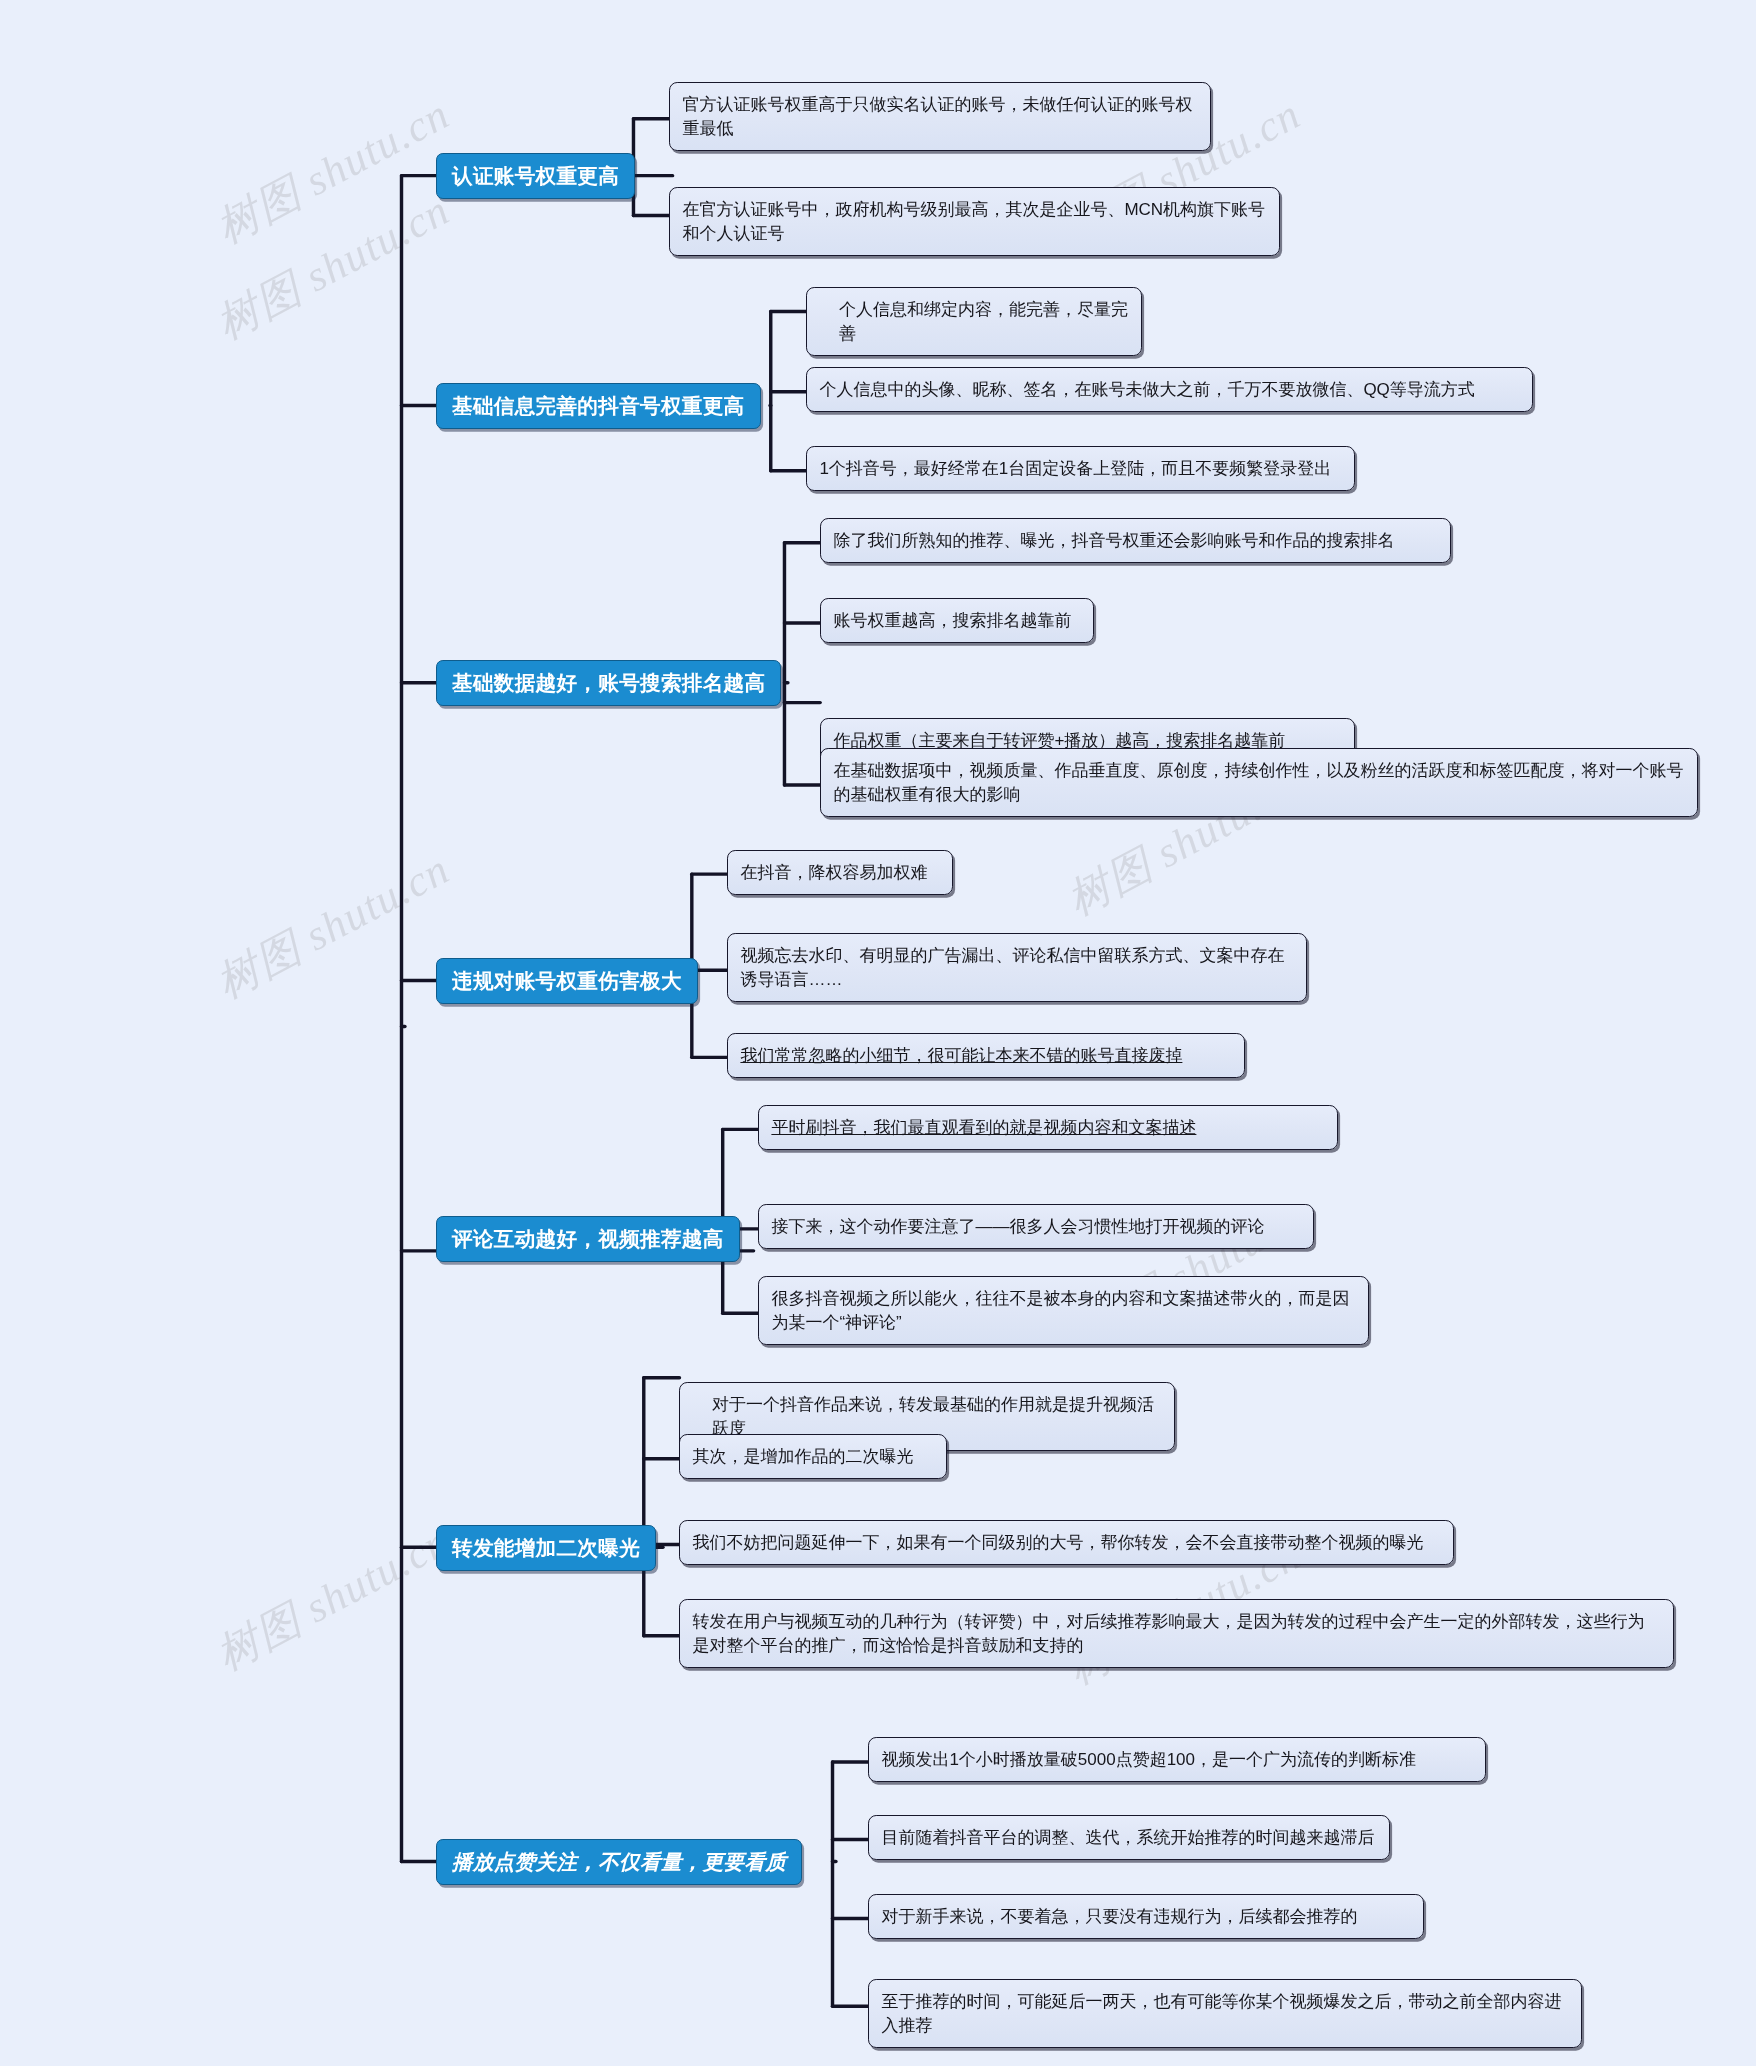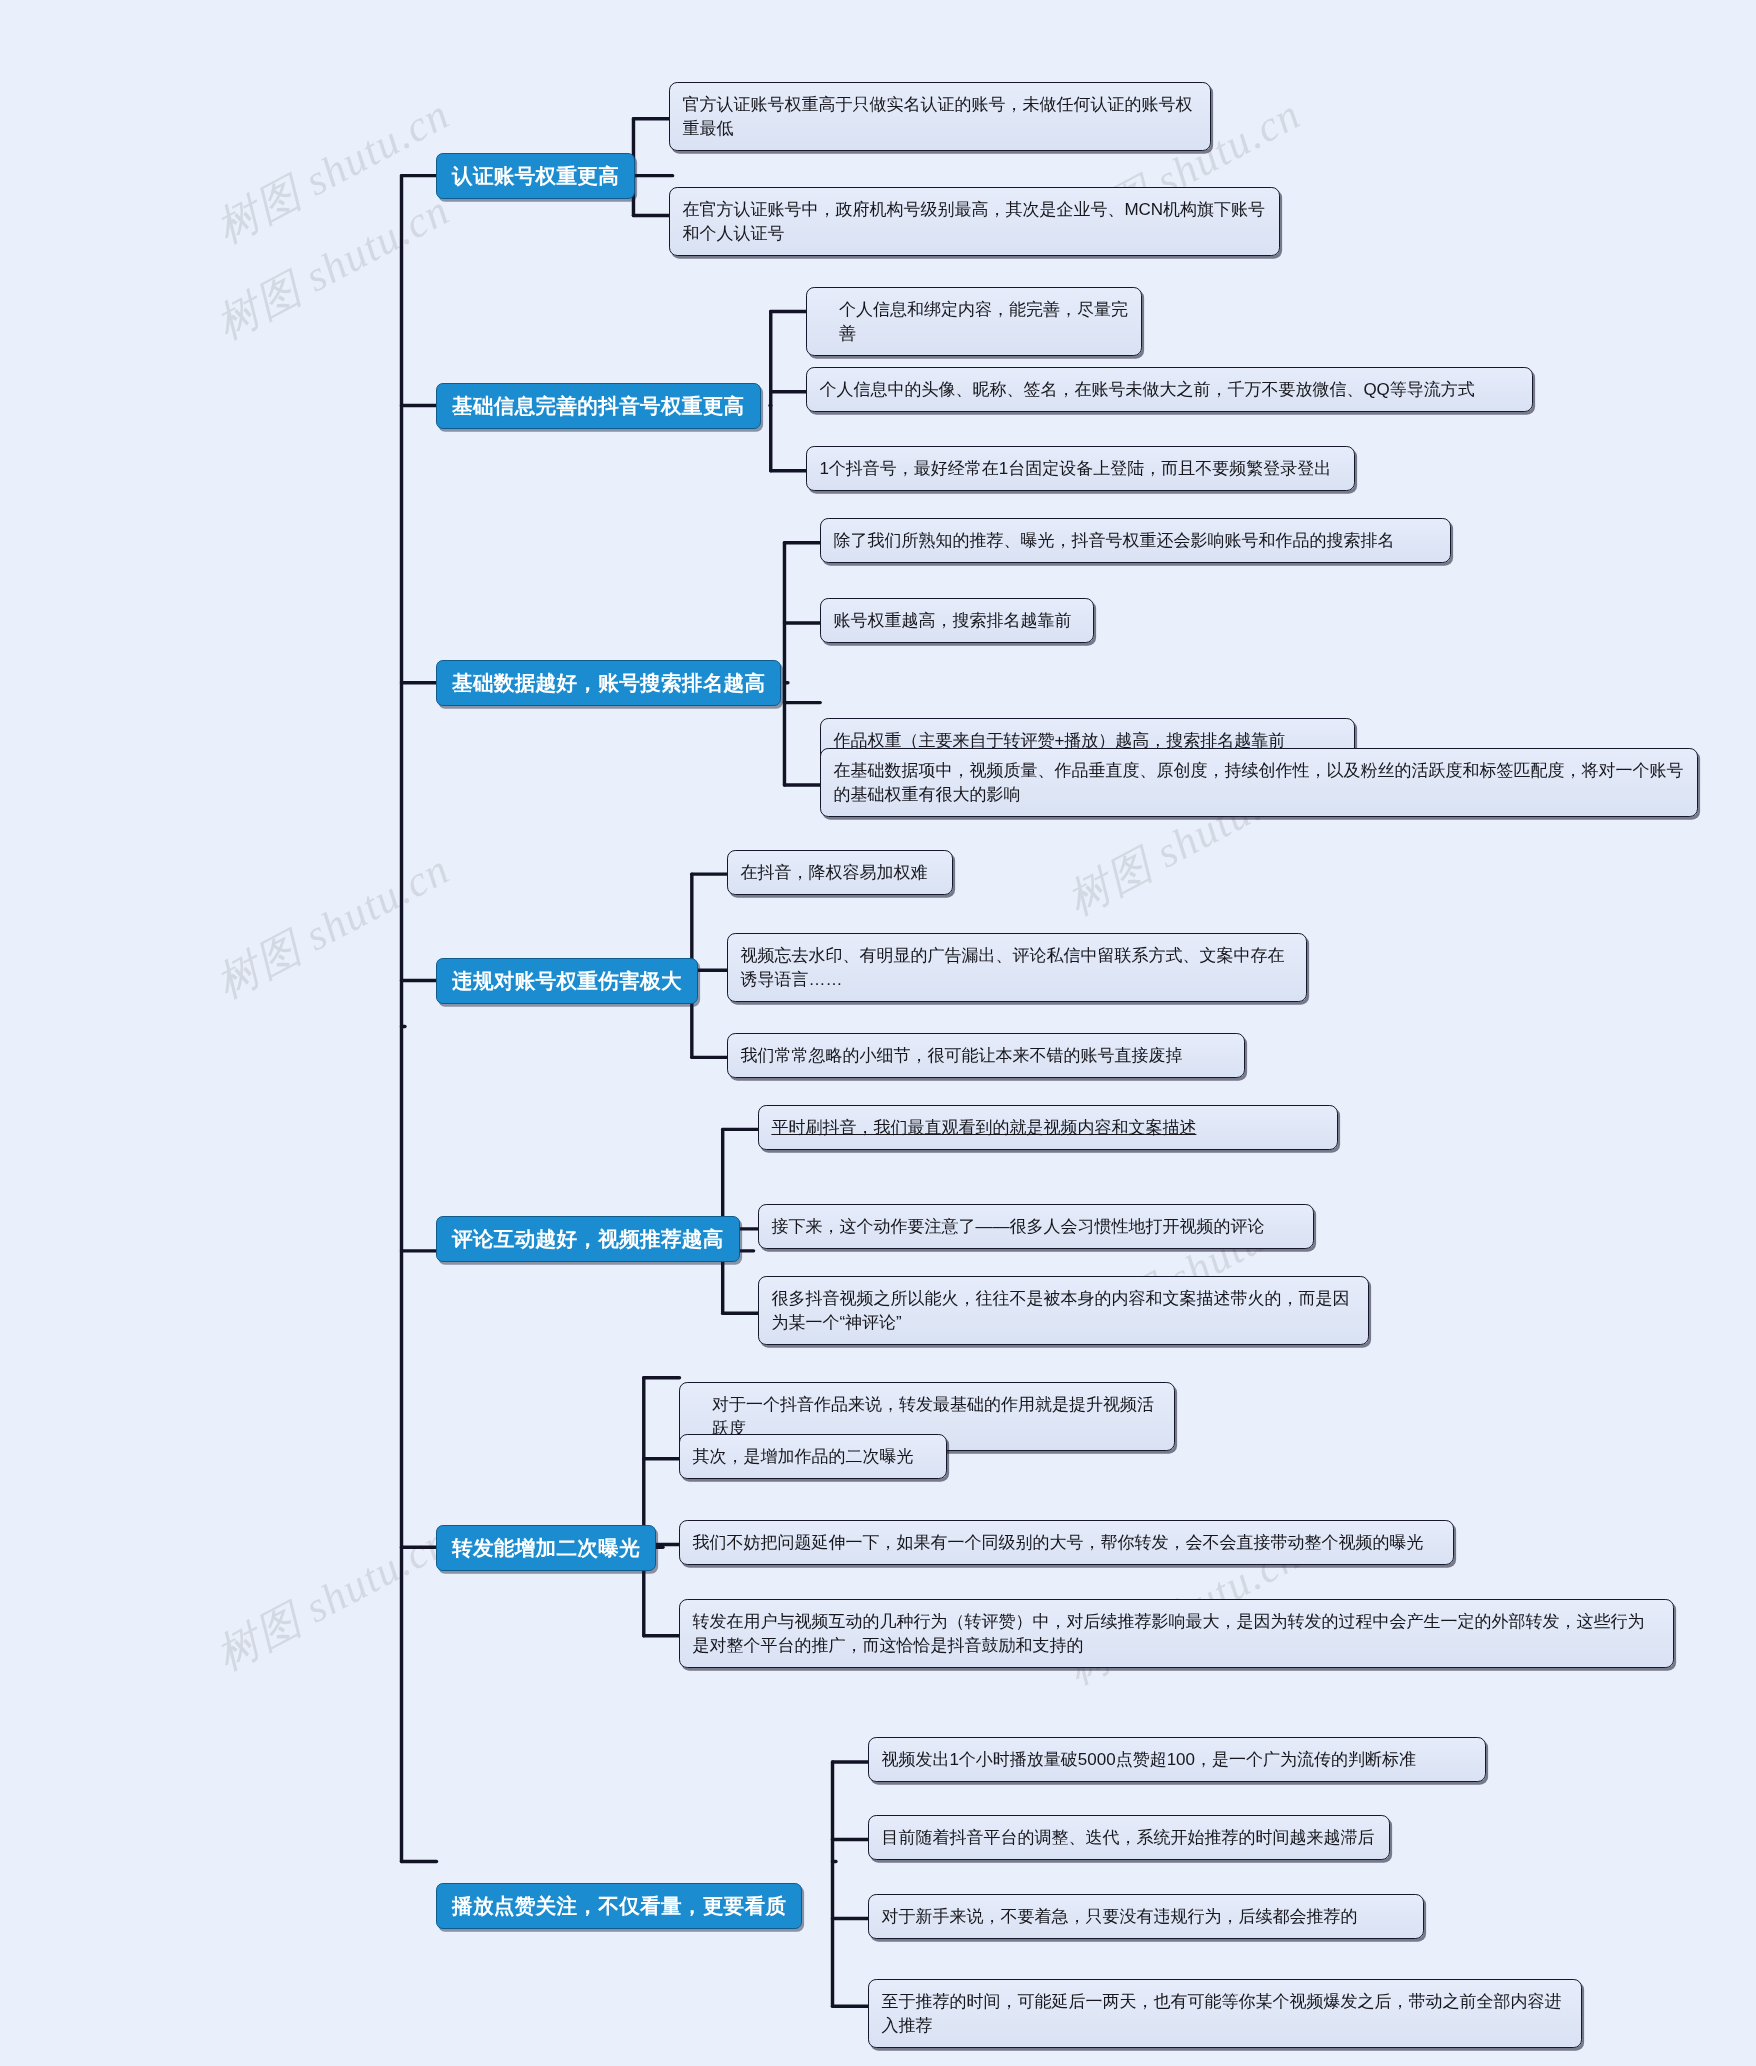--- a/index.html
+++ b/index.html
@@ -168,35 +168,35 @@
       </div>
       <div class="node leaf" style="left: 820px; top: 518px; width: 631px;"><span>除了我们所熟知的推荐、曝光，抖音号权重还会影响账号和作品的搜索排名</span></div>
       <div class="node leaf" style="left: 820px; top: 598px; width: 274px;"><span>账号权重越高，搜索排名越靠前</span></div>
       <div class="node leaf" style="left: 820px; top: 678px; width: 535px; margin-top: 40px;"><span>作品权重（主要来自于转评赞+播放）越高，搜索排名越靠前</span></div>
       <div class="node leaf" style="left: 820px; top: 748px; width: 878px;"><span>在基础数据项中，视频质量、作品垂直度、原创度，持续创作性，以及粉丝的活跃度和标签匹配度，将对一个账号的基础权重有很大的影响</span></div>
       <div class="node branch" style="left: 436px; top: 958px;">
         <span>违规对账号权重伤害极大</span>
       </div>
       <div class="node leaf" style="left: 727px; top: 850px; width: 226px;"><span>在抖音，降权容易加权难</span></div>
       <div class="node leaf" style="left: 727px; top: 933px; width: 580px;"><span>视频忘去水印、有明显的广告漏出、评论私信中留联系方式、文案中存在诱导语言……</span></div>
-      <div class="node leaf" style="left: 727px; top: 1033px; width: 518px;"><span>我们常常忽略的小细节，很可能让本来不错的账号直接废掉</span></div>
+      <div class="node leaf" style="left: 727px; top: 1033px; width: 518px; text-decoration: underline;"><span>我们常常忽略的小细节，很可能让本来不错的账号直接废掉</span></div>
       <div class="node branch" style="left: 436px; top: 1216px;">
         <span>评论互动越好，视频推荐越高</span>
       </div>
       <div class="node leaf" style="left: 758px; top: 1105px; width: 580px; text-decoration: underline;"><span>平时刷抖音，我们最直观看到的就是视频内容和文案描述</span></div>
       <div class="node leaf" style="left: 758px; top: 1204px; width: 556px;"><span>接下来，这个动作要注意了——很多人会习惯性地打开视频的评论</span></div>
       <div class="node leaf" style="left: 758px; top: 1276px; width: 611px;"><span>很多抖音视频之所以能火，往往不是被本身的内容和文案描述带火的，而是因为某一个“神评论”</span></div>
       <div class="node branch" style="left: 436px; top: 1525px;">
         <span>转发能增加二次曝光</span>
       </div>
       <div class="node leaf" style="left: 679px; top: 1382px; width: 496px; padding-left: 32px;"><span>对于一个抖音作品来说，转发最基础的作用就是提升视频活跃度</span></div>
       <div class="node leaf" style="left: 679px; top: 1434px; width: 268px;"><span>其次，是增加作品的二次曝光</span></div>
       <div class="node leaf" style="left: 679px; top: 1520px; width: 775px;"><span>我们不妨把问题延伸一下，如果有一个同级别的大号，帮你转发，会不会直接带动整个视频的曝光</span></div>
       <div class="node leaf" style="left: 679px; top: 1599px; width: 995px;"><span>转发在用户与视频互动的几种行为（转评赞）中，对后续推荐影响最大，是因为转发的过程中会产生一定的外部转发，这些行为是对整个平台的推广，而这恰恰是抖音鼓励和支持的</span></div>
-      <div class="node branch" style="left: 436px; top: 1883px;">
+      <div class="node branch" style="left: 436px; top: 1839px; font-style: italic;">
         <span>播放点赞关注，不仅看量，更要看质</span>
       </div>
       <div class="node leaf" style="left: 868px; top: 1737px; width: 618px;"><span>视频发出1个小时播放量破5000点赞超100，是一个广为流传的判断标准</span></div>
       <div class="node leaf" style="left: 868px; top: 1815px; width: 522px;"><span>目前随着抖音平台的调整、迭代，系统开始推荐的时间越来越滞后</span></div>
       <div class="node leaf" style="left: 868px; top: 1894px; width: 556px;"><span>对于新手来说，不要着急，只要没有违规行为，后续都会推荐的</span></div>
       <div class="node leaf" style="left: 868px; top: 1979px; width: 714px;"><span>至于推荐的时间，可能延后一两天，也有可能等你某个视频爆发之后，带动之前全部内容进入推荐</span></div>
     </div>
 
 </div>
 

